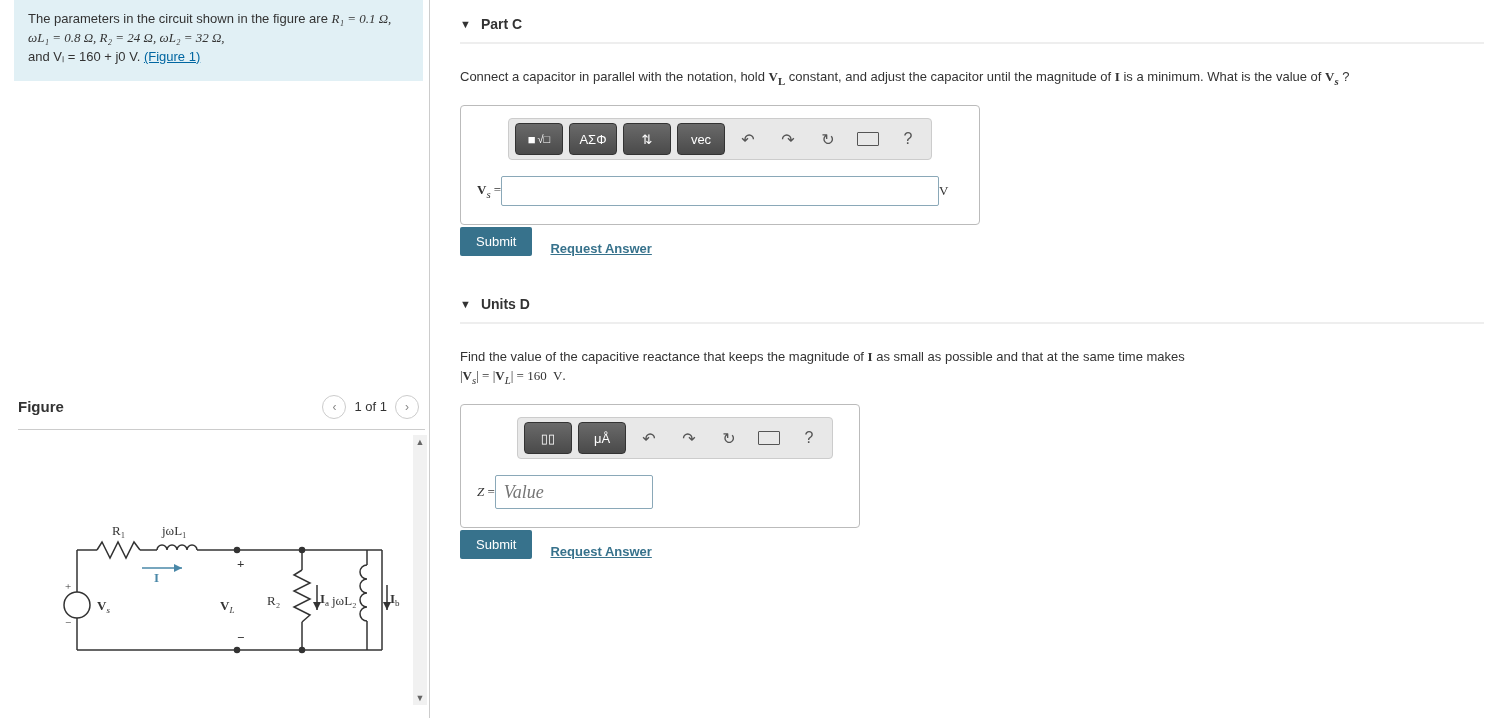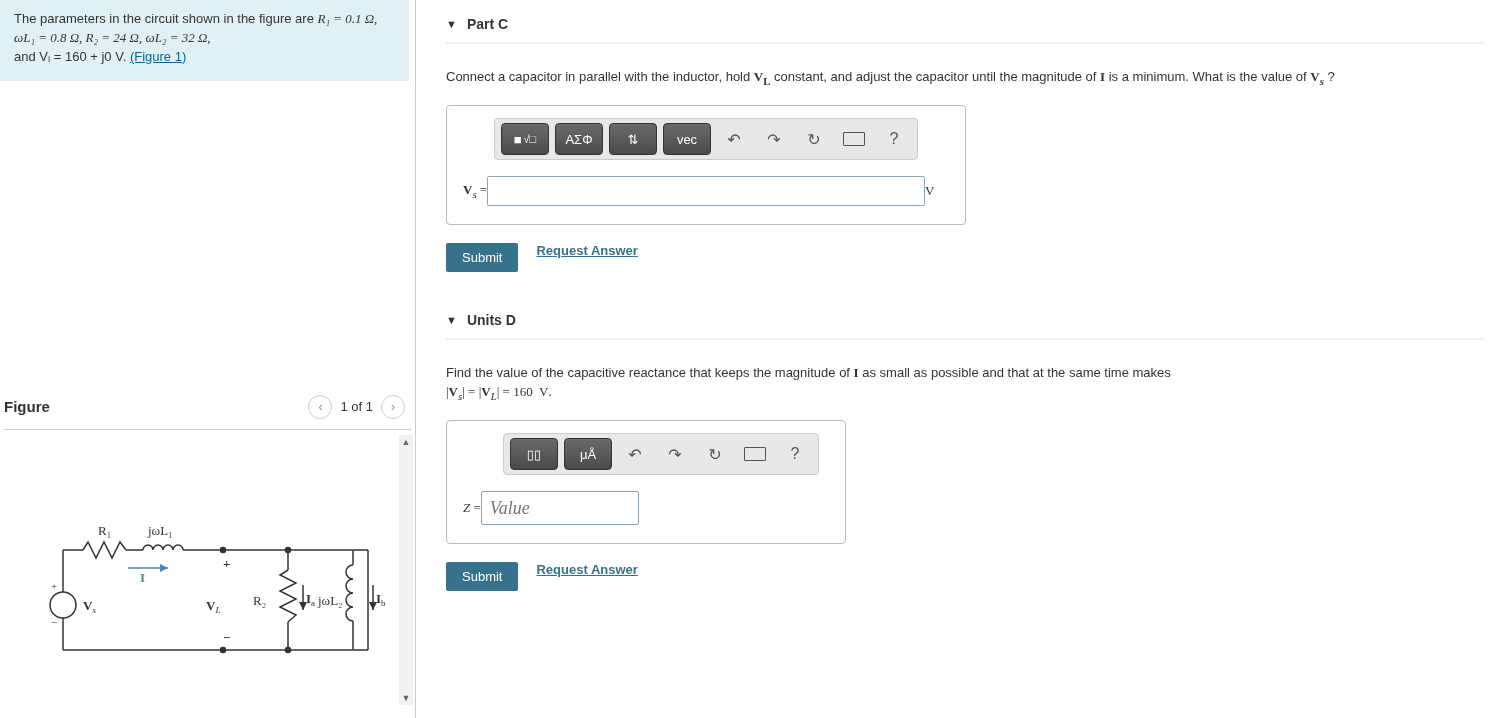--- a/index.html
+++ b/index.html
@@ -8,20 +8,21 @@
     font-family: Arial, Helvetica, sans-serif;
     font-size: 13px;
     color: #333;
     background: #fff;
   }
   .page {
     display: flex;
     width: 1504px;
     height: 718px;
     box-sizing: border-box;
+    padding-left: 14px;
   }
   
   .left {
     width: 415px;
     flex: 0 0 415px;
     box-sizing: border-box;
     padding: 0;
     position: relative;
   }
   .problem-box {
@@ -129,21 +130,21 @@
     border-radius:2px; padding:0 6px; font-size:13px;
   }
   .unit-label { width:24px; text-align:left; font-family:'Times New Roman', serif;}
   .value-input, .units-input {
     height:32px; border:1px solid #8aa8b8; border-radius:2px;
     padding:0 8px; font-family:'Times New Roman', serif; font-style:italic;
     font-size:18px; color:#888;
   }
   .value-input{ width:140px;}
   .units-input{ width:130px;}
-  .actions { margin-top:18px; display:flex; align-items:flex-start; gap:18px;}
+  .actions { margin-top:2px; display:flex; align-items:flex-end; gap:18px;}
   .submit-btn {
     background:#37728c; color:#fff; border:none; padding:7px 16px;
     border-radius:2px; cursor:pointer; font-size:13px;
   }
   .request-link { color:#37728c; text-decoration:underline; font-weight:bold; cursor:pointer; font-size:13px;}
   .answer-box.small-width { width:400px;}
   .toolbar.small { margin-left:40px;}
   .keyboard-icon{
      display:inline-block; width:20px; height:12px; border:1px solid #555; position:relative; border-radius:1px;
   }
@@ -242,21 +243,21 @@
   <div class="divider"></div>
 
   <div class="right">
 
     <div class="part-header first">
       <span class="caret">▼</span>
       <span class="title">Part C</span>
     </div>
     <div class="part-body">
       <div class="prompt">
-        <span>Connect a capacitor in parallel with the inductor, hold </span>
+        <span>Connect a capacitor in parallel with the notation, hold </span>
         <span class="serif-bold">V<sub>L</sub></span>
         <span> constant, and adjust the capacitor until the magnitude of </span>
         <span class="serif-bold">I</span>
         <span> is a minimum. What is the value of </span>
         <span class="serif-bold">V<sub style="font-style:italic">s</sub></span>
         <span> ?</span>
       </div>
 
       <div class="answer-box">
         <div class="toolbar">

